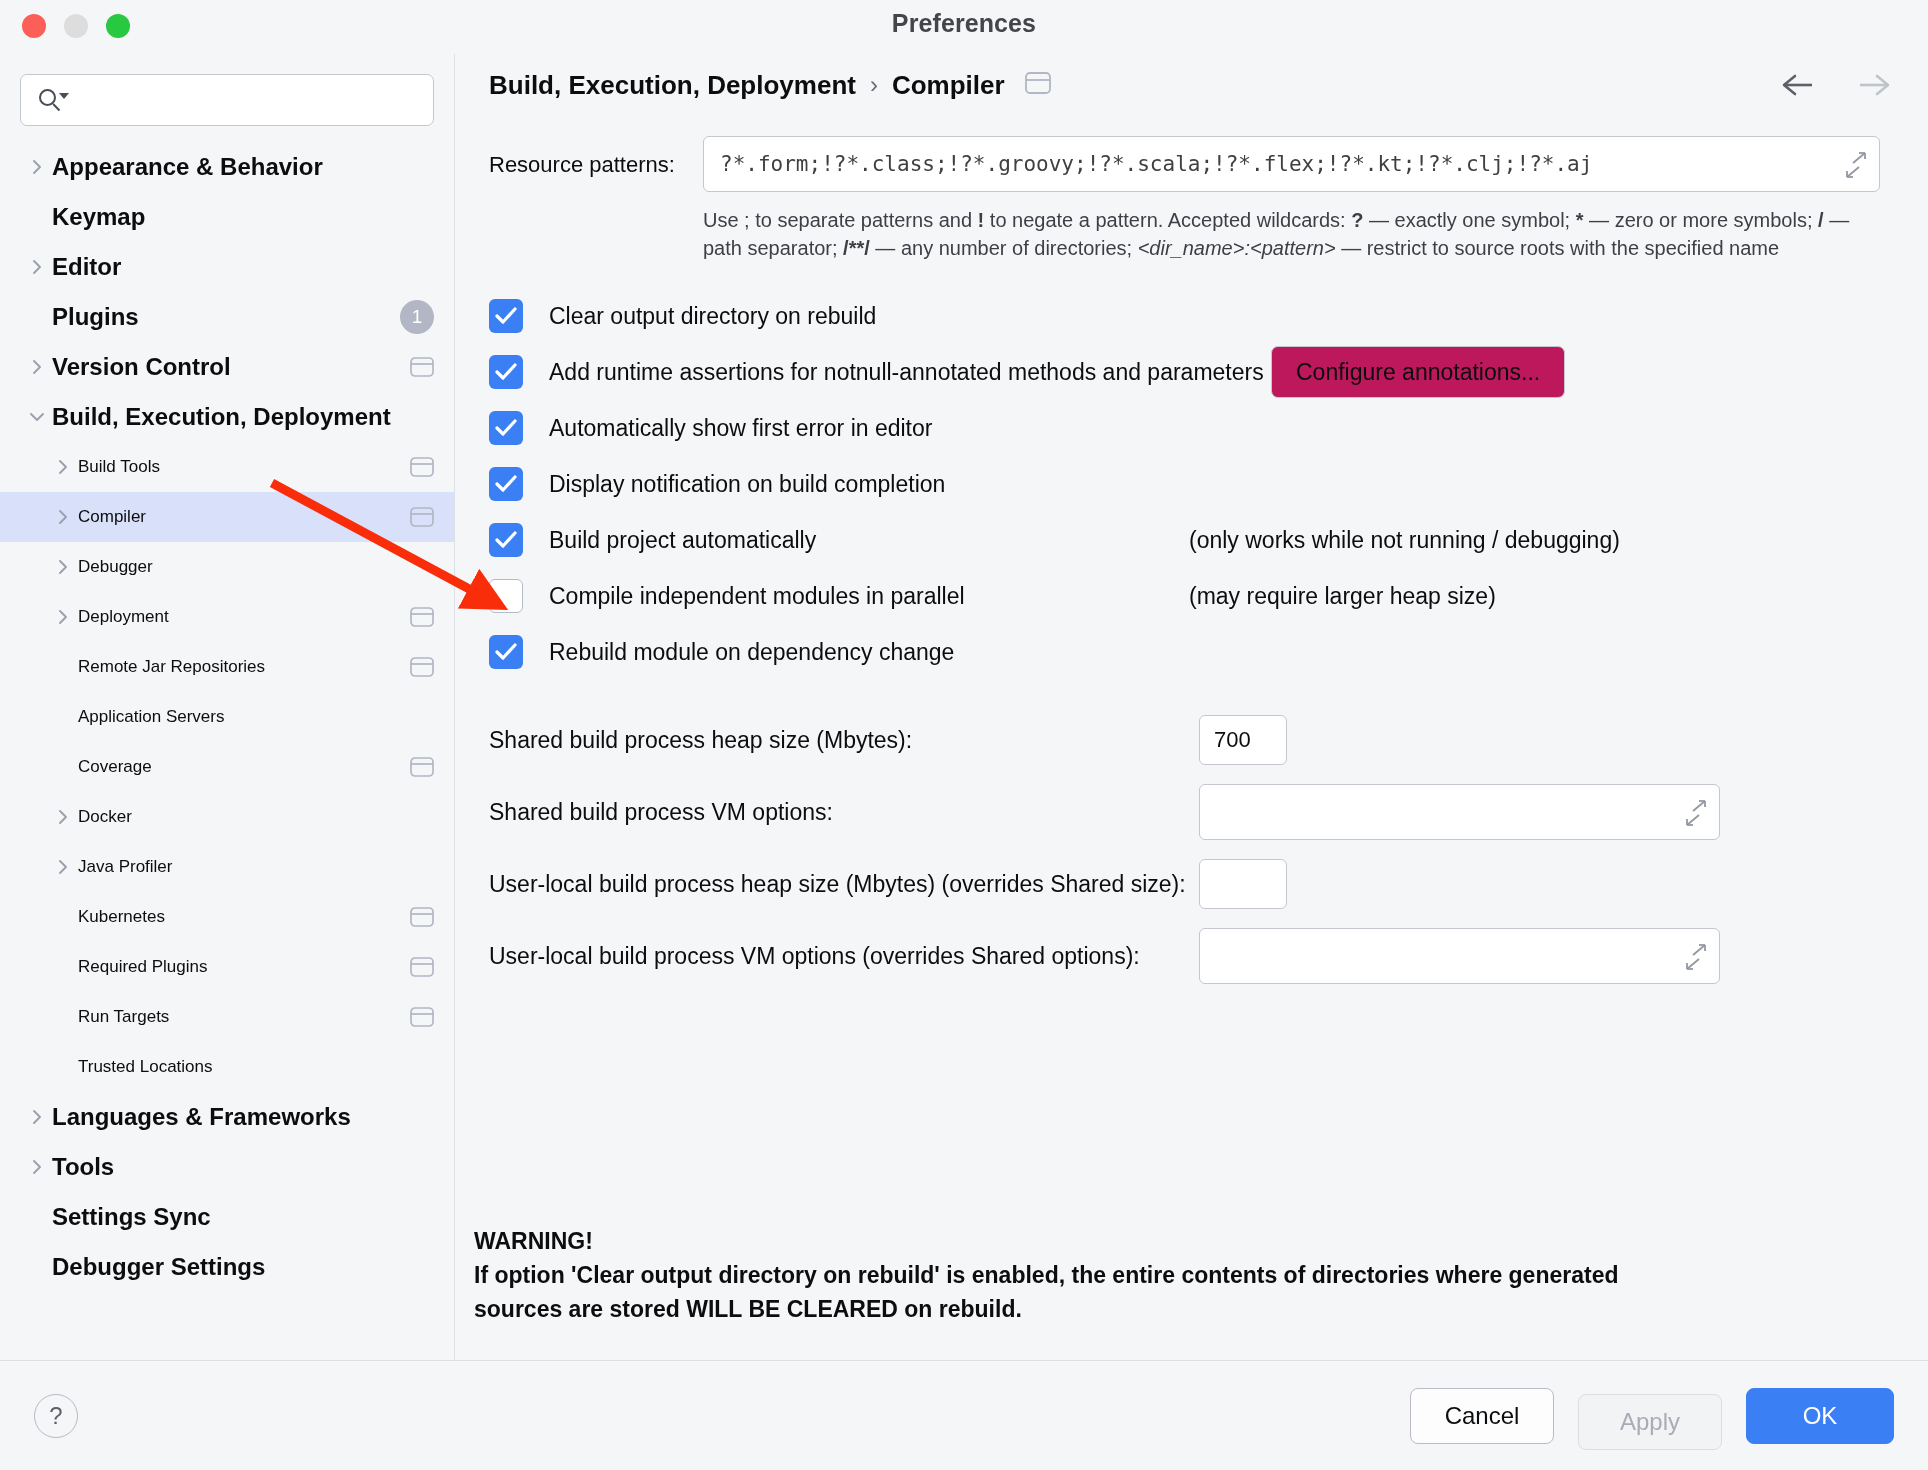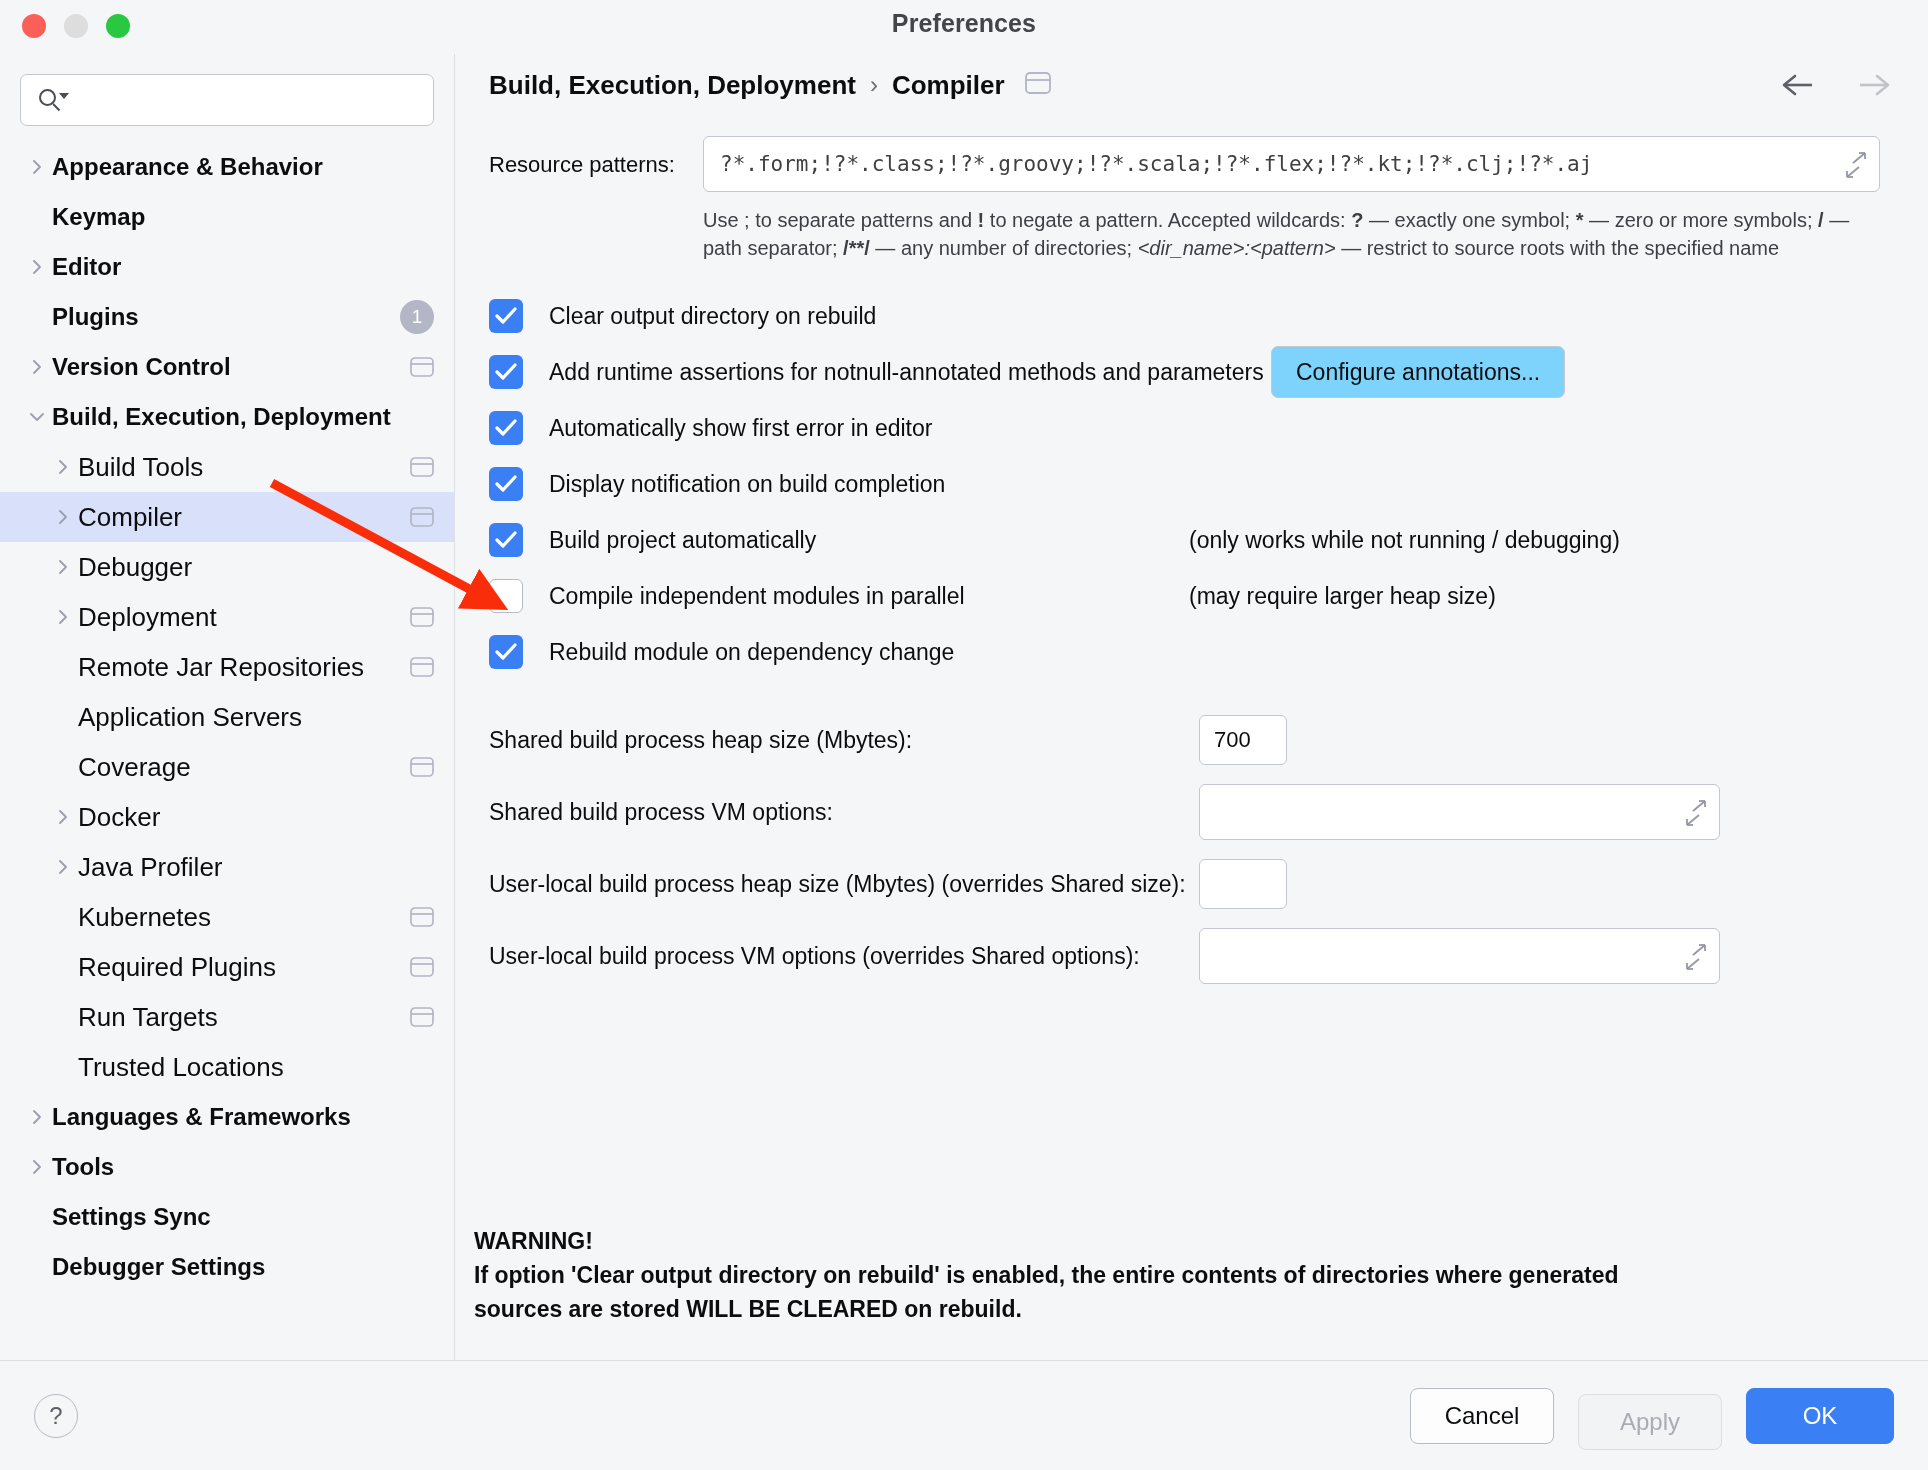--- a/index.html
+++ b/index.html
@@ -41,21 +41,21 @@
   .search-input { border:none; outline:none; background:transparent; flex:1; font-size:20px; color:#1b1c1e; font-family:"Liberation Sans",sans-serif; padding-left:6px;}
 
   .tree { flex:1 1 auto; overflow:hidden; padding-top:10px; }
   .tree-item {
     display:flex; align-items:center; height:50px; position:relative;
     padding-right:20px; cursor:default;
   }
   .tree-item.selected { background:#d9e0f9; }
   .twisty { width:30px; flex:0 0 30px; display:flex; align-items:center; justify-content:center; }
   .twisty svg { display:block; }
-  .tree-label { font-size:26px; color:#0c0d0e; white-space:nowrap; }
+  .tree-label { font-size:17px; color:#0c0d0e; white-space:nowrap; }
   .tree-item.top .tree-label { font-weight:bold; font-size:24px; }
   .tree-spacer { flex:1 1 auto; }
   .badge {
     min-width:34px; height:34px; border-radius:17px; background:#b2b6c5; color:#ffffff;
     font-size:19px; display:flex; align-items:center; justify-content:center; padding:0 10px;
   }
   .scope-icon { width:24px; height:20px; flex:0 0 24px; }
 
   
   .lvl0 { padding-left:22px; }
@@ -95,21 +95,21 @@
   .checks { margin-top:26px; }
   .chk-row { display:flex; align-items:center; height:56px; position:relative; }
   .cb { width:34px; height:34px; border-radius:6px; flex:0 0 34px; position:relative; }
   .cb.on { background:#3b7ff5; }
   .cb.off { background:#ffffff; border:1.5px solid #b6bac4; }
   .cb.on svg { position:absolute; left:6px; top:7px; }
   .chk-label { font-size:23px; color:#0c0d0e; margin-left:26px; white-space:nowrap; }
   .side-note { position:absolute; left:700px; font-size:23px; color:#0c0d0e; white-space:nowrap; }
   .btn-annot {
     position:absolute; left:782px; top:2px; height:52px; padding:0 24px;
-    background:#7dd3fc; border:1px solid #c4c7ce; border-radius:7px;
+    background:#be185d; border:1px solid #c4c7ce; border-radius:7px;
     font-size:23px; color:#0c0d0e; display:flex; align-items:center; font-family:"Liberation Sans",sans-serif;
   }
 
   .fields { margin-top:24px; }
   .f-row { display:flex; align-items:center; min-height:72px; }
   .f-label { font-size:23px; color:#0c0d0e; width:710px; flex:0 0 710px; white-space:nowrap; }
   .f-small { width:88px; height:50px; background:#fff; border:1px solid #c4c7ce; border-radius:6px;
              display:flex; align-items:center; padding-left:14px; font-size:22px; color:#0c0d0e; }
   .f-wide { flex:1 1 auto; max-width:521px; height:56px; background:#fff; border:1px solid #c4c7ce; border-radius:6px;
             display:flex; align-items:center; justify-content:flex-end; padding-right:8px; }

